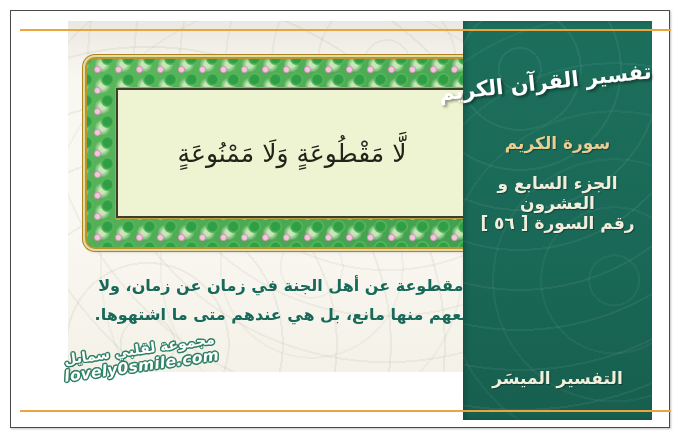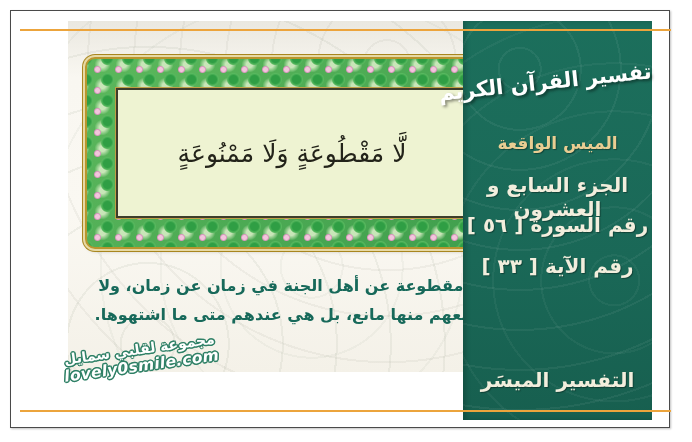--- a/index.html
+++ b/index.html
@@ -90,21 +90,21 @@
   .s-title {
     position:absolute; left:0; right:0; top:48px;
     direction:rtl; text-align:center; white-space:nowrap;
     font-size:21px; font-weight:bold; color:#ffffff;
     transform:rotate(-6deg);
     text-shadow:2px 2px 3px rgba(0,0,0,0.45);
   }
   .s-item {
     position:absolute; left:0; right:0;
     direction:rtl; text-align:center;
-    font-size:20px; font-weight:bold; color:#f2eedd;
+    font-size:17px; font-weight:bold; color:#f2eedd;
     text-shadow:1px 1px 1px rgba(0,0,0,0.35);
   }
   .s-item.gold { color:#e9cd92; font-size:17px; }
   
   .gold-line {
     position:absolute; left:20px; width:651px; height:2px;
     background:#eca43c; z-index:6;
   }
   .gold-line.top { top:29px; }
   .gold-line.bottom { top:410px; }
@@ -129,27 +129,26 @@
 
       <div class="watermark">
         <div class="wm-ar">مجموعة لقلبي سمايل</div>
         <div class="wm-en">lovely0smile.com</div>
       </div>
     </div>
 
     <div class="sidebar">
       <div class="s-title">تفسير القرآن الكريم</div>
 
-      <div class="s-item gold" style="top:112px">الميس الواقعة</div>
+      <div class="s-item gold" style="top:112px">سورة الكريم</div>
 
       <div class="s-item" style="top:152px">الجزء السابع و العشرون</div>
 
       <div class="s-item" style="top:192px">رقم السورة [ ٥٦ ]</div>
 
-      <div class="s-item" style="top:233px">رقم الآية [ ٣٣ ]</div>
 
       <div class="s-item" style="top:347px">التفسير الميسَر</div>
 
     </div>
 
   </div>
 
   <div class="gold-line top"></div>
   <div class="gold-line bottom"></div>
 

